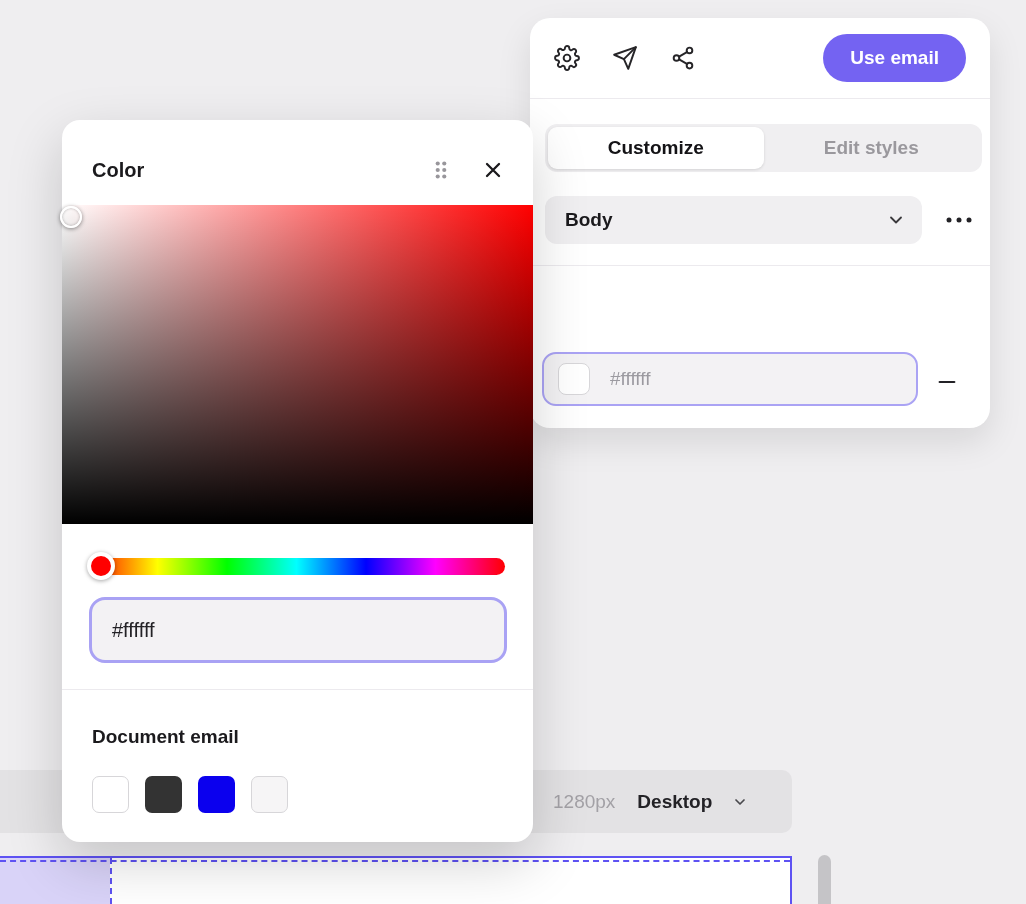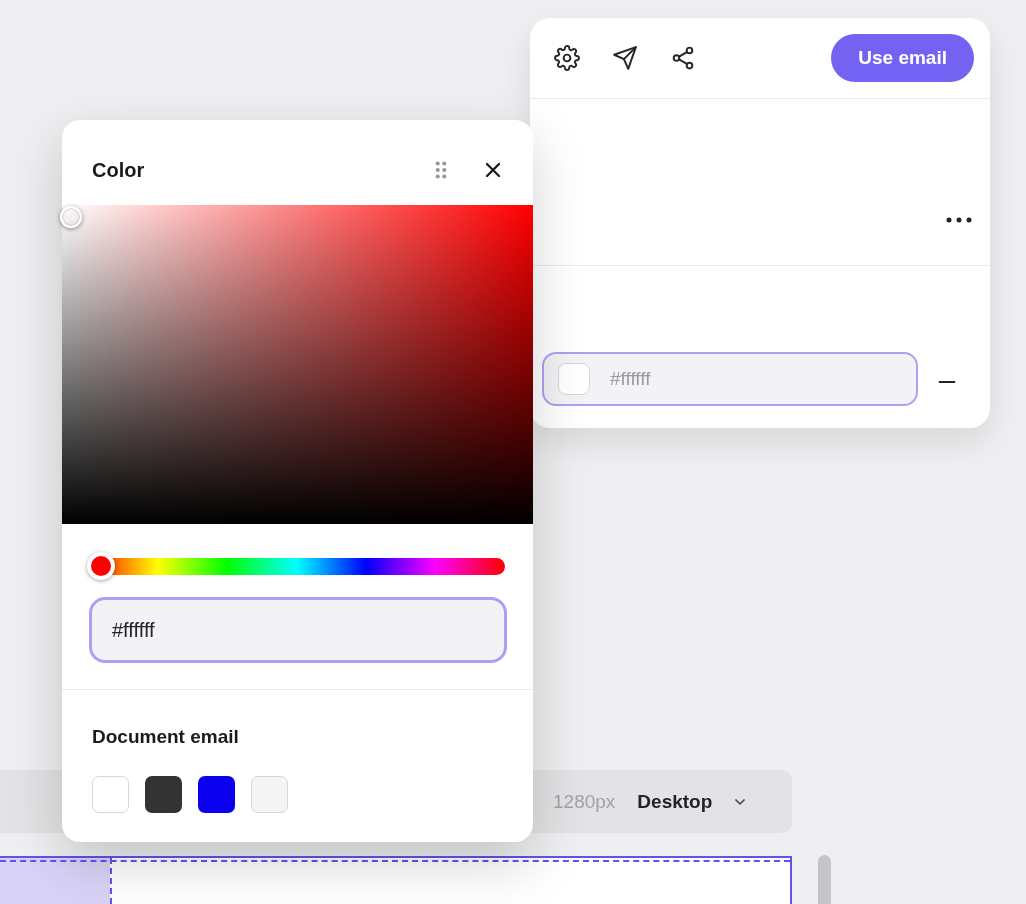--- a/index.html
+++ b/index.html
@@ -36,21 +36,21 @@
   }
 
   
   .top-panel {
     position:absolute; left:530px; top:18px; width:460px; height:410px;
     background:#fff; border-radius:20px;
     box-shadow:0 14px 34px rgba(0,0,0,.10);
   }
   .tp-header {
     display:flex; align-items:center; height:81px;
-    padding:0 16px 0 24px; border-bottom:1px solid #eceaee;
+    padding:0 24px 0 24px; border-bottom:1px solid #eceaee;
   }
   .tp-icons { display:flex; gap:32px; align-items:center; }
   .icon-btn { cursor:pointer; }
   .icon-btn svg { width:26px; height:26px; }
   .use-email {
     margin-left:auto; height:48px; padding:0 27px; border-radius:24px;
     background:#7463f2; color:#fff; font-size:19px; font-weight:600;
     border:none; display:flex; align-items:center; cursor:pointer;
     font-family:inherit;
   }
@@ -180,21 +180,31 @@
             <circle cx="18" cy="5" r="2.6"></circle>
             <circle cx="6" cy="12" r="2.6"></circle>
             <circle cx="18" cy="19" r="2.6"></circle>
             <path d="M8.4 13.3l7.2 4.2M15.6 6.5L8.4 10.7"></path>
           </svg>
       </span>
     </div>
     <button class="use-email">Use email</button>
   </div>
 
-
+  <div class="tabs">
+    <div class="tab active">Customize</div>
+    <div class="tab">Edit styles</div>
+  </div>
+
+  <div class="body-select">
+    <span>Body</span>
+    <svg viewBox="0 0 24 24" fill="none" stroke="#3a393c" stroke-width="2.2" stroke-linecap="round" stroke-linejoin="round">
+        <path d="M6 9l6 6 6-6"></path>
+      </svg>
+  </div>
   <div class="more-btn">
     <svg width="28" height="8" viewBox="0 0 28 8" fill="#232226">
         <circle cx="4" cy="4" r="2.5"></circle>
         <circle cx="14" cy="4" r="2.5"></circle>
         <circle cx="24" cy="4" r="2.5"></circle>
       </svg>
   </div>
 
   <div class="tp-divider2"></div>
 

